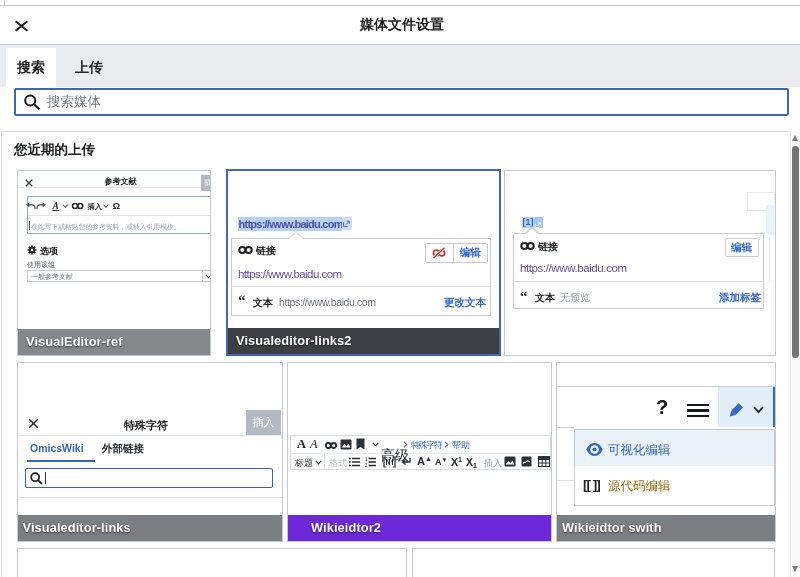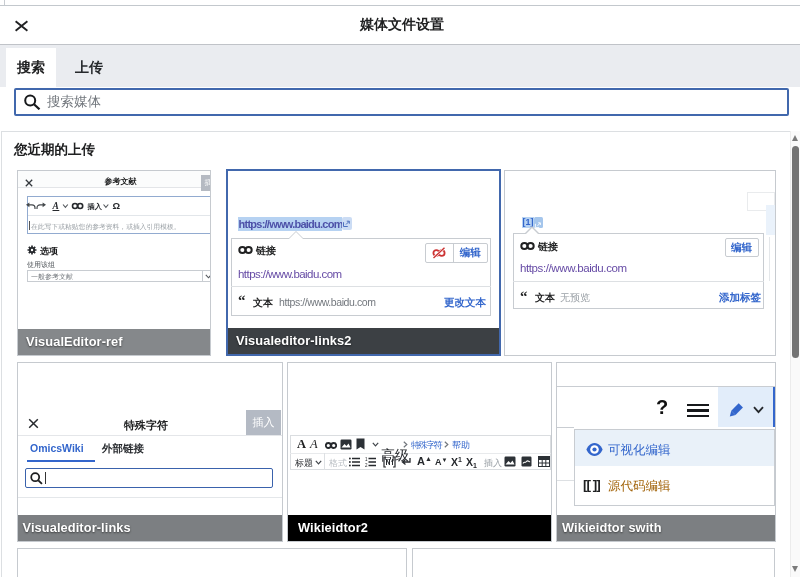--- a/index.html
+++ b/index.html
@@ -262,21 +262,21 @@
   </svg>
   <svg class="abs" style="left:233px; top:93px;" width="11" height="11" viewBox="0 0 11 11">
     <rect x="0.5" y="0.5" width="10" height="10" rx="1.2" fill="#2c3136"></rect>
     <path d="M2 7.5 C3 5 4 7.5 5.5 5.5 C7 3.5 8 6.5 9 5.5" stroke="#fff" stroke-width="1.1" fill="none"></path>
   </svg>
   <svg class="abs" style="left:250px; top:93px;" width="12" height="11" viewBox="0 0 12 11">
     <rect x="0.5" y="0.5" width="11" height="10" fill="none" stroke="#2c3136" stroke-width="1"></rect>
     <path d="M0.5 3.5 h11 M0.5 7 h11 M4.2 0.5 v10 M7.8 0.5 v10" stroke="#2c3136" stroke-width="1"></path>
     <rect x="0.5" y="0.5" width="11" height="3" fill="#2c3136"></rect>
   </svg>
-  <div class="cap" style="height:26px; background:#000000; padding-left:10px;">Wikieidtor2</div>
+  <div class="cap" style="height:26px; background:#6d28d9; padding-left:23px;">Wikieidtor2</div>
 </div>
 
 <div id="t6" class="thumb" style="left:556px; top:362px; width:220px; height:180px;">
 
   <div class="abs" style="left:0; top:23px; width:218px; height:1px; background:#c9cdd2;"></div>
 
   <div class="abs" style="left:97px; top:33px; width:16px; text-align:center; font-size:20px; font-weight:bold; color:#111;">?</div>
   <div class="abs" style="left:130px; top:40.5px; width:22px; height:14px;">
     <div style="position:absolute; top:0; width:22px; height:2.5px; background:#17191c;"></div>
     <div style="position:absolute; top:5.6px; width:22px; height:2.5px; background:#17191c;"></div>

